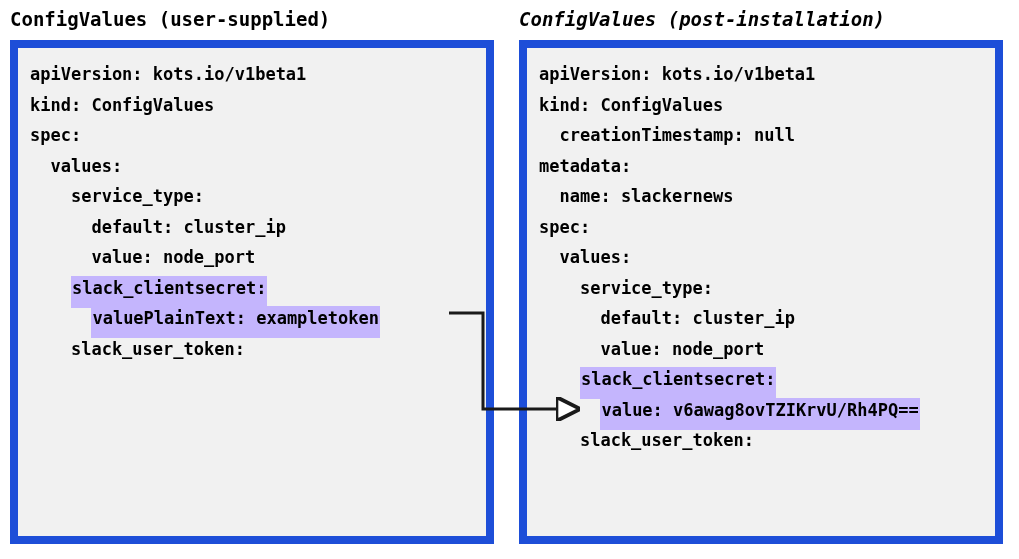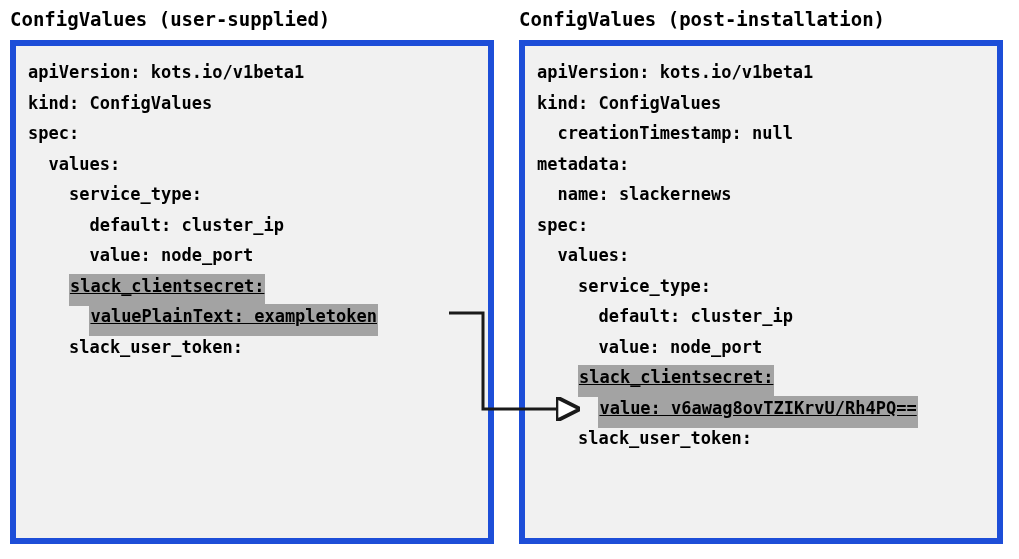--- a/index.html
+++ b/index.html
@@ -19,28 +19,28 @@
     position: absolute;
     top: 8px;
     font-family: "DejaVu Sans Mono", "Liberation Mono", monospace;
     font-size: 19px;
     font-weight: bold;
     color: #000000;
     letter-spacing: 0px;
     white-space: pre;
   }
   #title-left  { left: 10px;  width: 484px; }
-  #title-right { left: 519px; width: 484px; }
+  #title-right { left: 519px; width: 484px; font-style: italic; }
 
   .panel-box {
     position: absolute;
     top: 40px;
     height: 504px;
     background: #f1f1f1;
-    border: 6px solid #1d4ed8;
+    border: 8px solid #1d4ed8;
     box-sizing: border-box;
     overflow: hidden;
   }
   #panel-left  { left: 10px;  width: 484px; }
   #panel-right { left: 519px; width: 484px; }
 
   .code-block {
     position: absolute;
     top: 11px;
     left: 12px;
@@ -51,24 +51,23 @@
     height: 30.5px;
     line-height: 30.5px;
     font-family: "DejaVu Sans Mono", "Liberation Mono", monospace;
     font-size: 17px;
     font-weight: bold;
     color: #000000;
     white-space: pre;
   }
 
   .code-line > .hl {
-    background: #a3a3a3;
+    background: #c4b5fd;
     padding: 2px 1px 10px 1px;
     box-decoration-break: clone;
-    text-decoration: underline;
     -webkit-box-decoration-break: clone;
   }
 
   
   #connector {
     position: absolute;
     left: 0;
     top: 0;
     width: 1019px;
     height: 559px;

